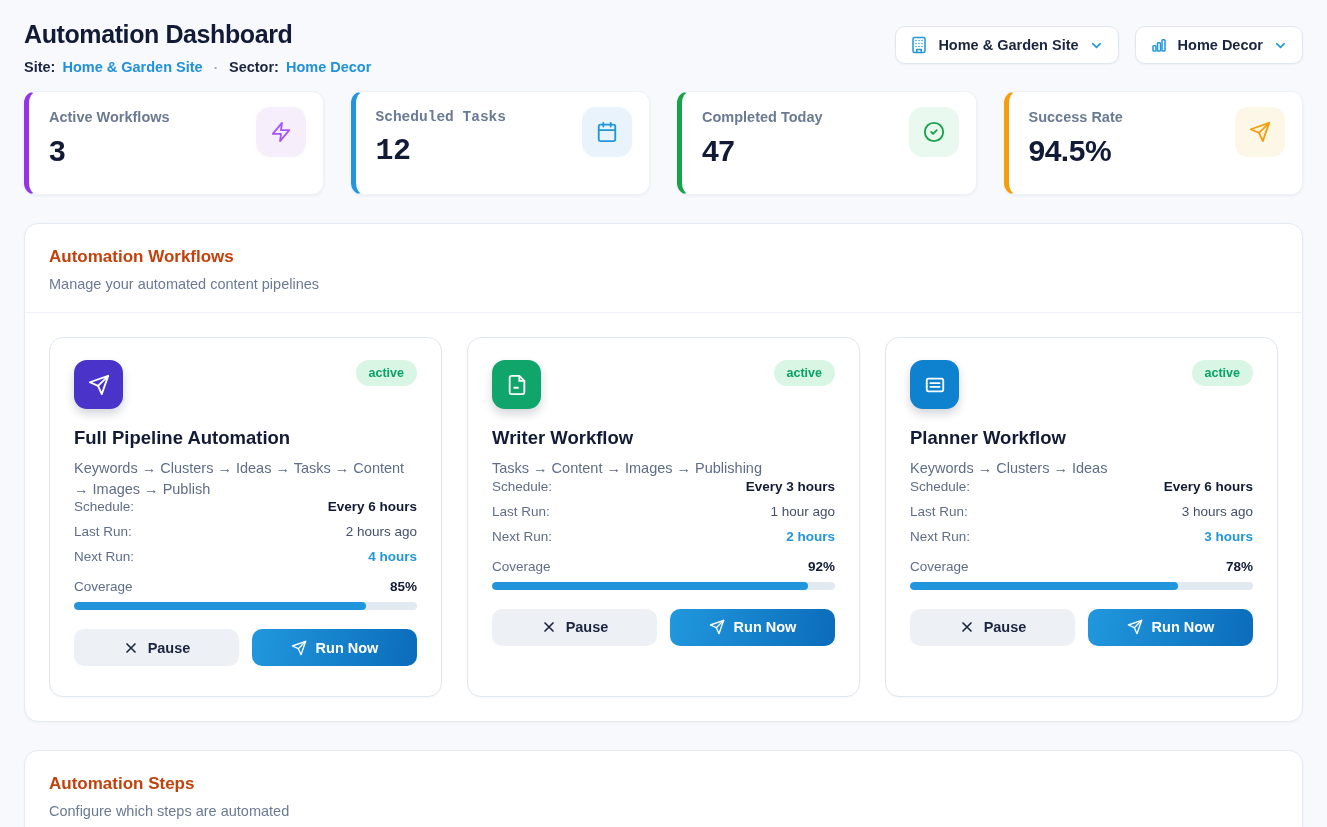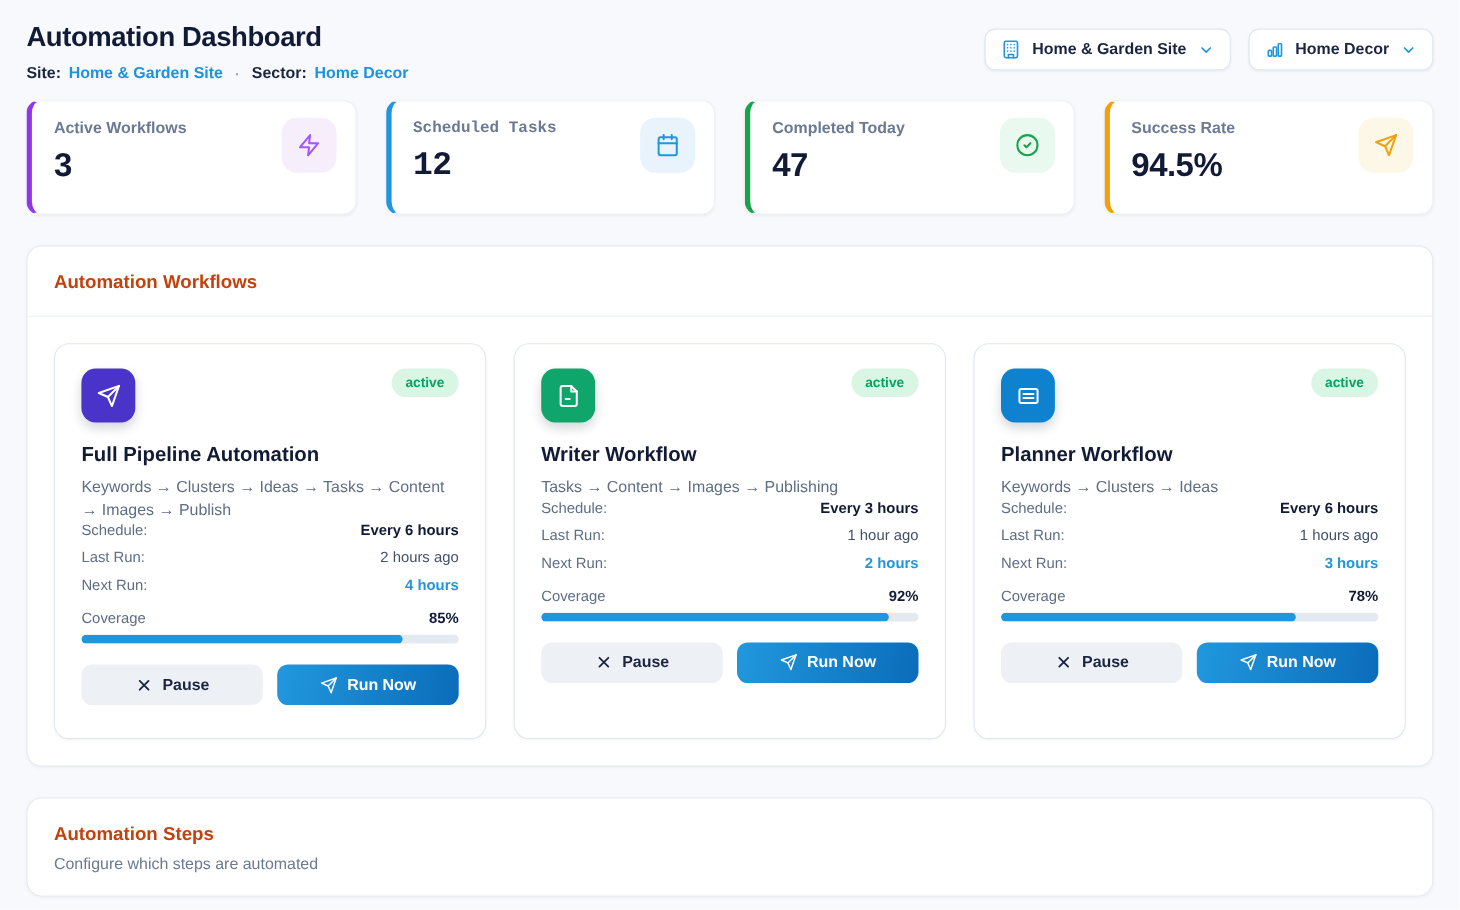--- a/index.html
+++ b/index.html
@@ -168,20 +168,21 @@
             <path d="M22 2 11 13"></path>
             <path d="M22 2 15 22l-4-9-9-4 20-7z"></path>
           </svg>
       </div>
     </div>
   </div>
 
   <div class="panel">
     <div class="panel-head">
       <div class="panel-title">Automation Workflows</div>
+      <div class="panel-sub">Manage your automated content pipelines</div>
     </div>
     <div class="panel-body">
 
       <div class="wcard">
         <div class="wtop">
           <div class="wicon" style="background: rgb(74, 51, 201);">
             <svg viewBox="0 0 24 24" fill="none" stroke="currentColor" stroke-width="2" stroke-linecap="round" stroke-linejoin="round">
                 <path d="M22 2 11 13"></path>
                 <path d="M22 2 15 22l-4-9-9-4 20-7z"></path>
               </svg>
@@ -299,21 +300,21 @@
         </div>
         <div class="wtitle">Planner Workflow</div>
         <div class="wdesc">Keywords → Clusters → Ideas</div>
         <div class="meta">
           <div class="mrow">
             <span class="mlabel">Schedule:</span>
             <span class="v-bold">Every 6 hours</span>
           </div>
           <div class="mrow">
             <span class="mlabel">Last Run:</span>
-            <span class="v-plain">1 hours ago</span>
+            <span class="v-plain">3 hours ago</span>
           </div>
           <div class="mrow">
             <span class="mlabel">Next Run:</span>
             <span class="v-blue">3 hours</span>
           </div>
         </div>
         <div class="cov">
           <span class="mlabel">Coverage</span>
           <span class="v-bold">78%</span>
         </div>

